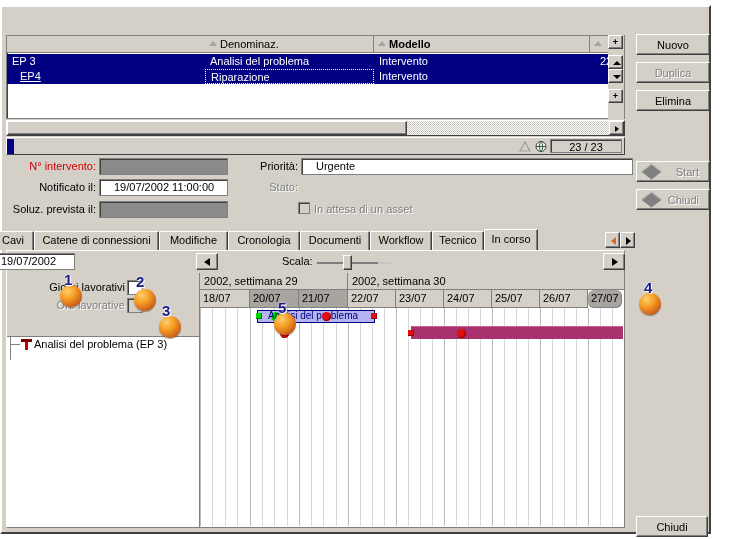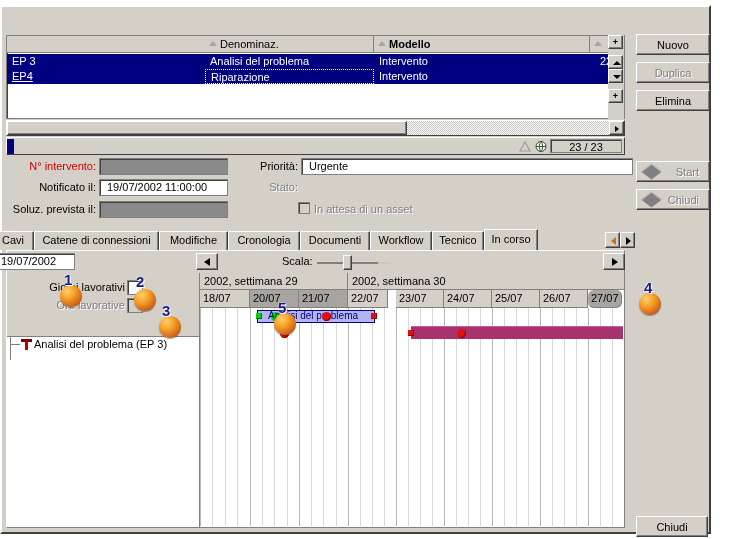--- a/index.html
+++ b/index.html
@@ -91,21 +91,21 @@
        background:#808080;transform:rotate(45deg) skew(-8deg,-8deg);
        box-shadow:inset 1px 1px 0 #c8c4c0;}
 
   
   .form{position:absolute;left:2px;top:128px;width:619px;height:66px;}
   .lbl{position:absolute;font-size:11px;color:#000;text-align:right;white-space:nowrap;}
   .lbl.red{color:#d00000;}
   .lbl.dis{color:#808080;text-shadow:1px 1px 0 #fff;}
   .fld{position:absolute;height:17px;background:#fff;border:1px solid #808080;
        box-shadow:inset 1px 1px 0 #404040;box-sizing:border-box;
-       font-size:11px;line-height:15px;padding-left:7px;overflow:hidden;white-space:nowrap;}
+       font-size:11px;line-height:15px;padding-left:14px;overflow:hidden;white-space:nowrap;}
   .fld.gray{background:#8a8a8a;}
   .chk{position:absolute;width:12px;height:12px;background:#d4d0c8;
        border:1px solid #808080;box-shadow:inset 1px 1px 0 #404040;box-sizing:border-box;}
 
   
   .tabs{position:absolute;left:0px;top:200px;width:621px;height:21px;}
   .tab{position:absolute;top:2px;height:19px;background:#d4d0c8;
        border:1px solid #fff;border-right-color:#404040;border-bottom:none;
        box-shadow:inset -1px 0 0 #808080;box-sizing:border-box;
        font-size:11px;line-height:17px;text-align:center;color:#000;white-space:nowrap;}
@@ -207,21 +207,21 @@
         </div>
 
         <div class="grow focused" style="top:18px;">
           <div class="c" style="left:0;width:198px;">EP 3</div>
           <div class="c" style="left:198px;width:169px;">Analisi del problema</div>
           <div class="c" style="left:367px;width:216px;">Intervento</div>
           <div class="c" style="left:588px;width:30px;">22</div>
         </div>
 
         <div class="grow" style="top:33px;">
-          <div class="c" style="left:0;width:198px;text-decoration:underline;">EP4</div>
+          <div class="c" style="left:8px;width:198px;text-decoration:underline;">EP4</div>
           <div class="c c2" style="left:198px;width:169px;border:1px dotted #fff;">Riparazione</div>
           <div class="c" style="left:367px;width:216px;">Intervento</div>
         </div>
       </div>
 
       <div class="vscroll" style="left:604px;top:6px;height:84px;">
         <div class="vsb plus" style="top:0;">+</div>
         <div class="vsb up" style="top:20px;"></div>
         <div class="vsb dn" style="top:34px;"></div>
         <div class="vsb plus" style="top:54px;">+</div>
@@ -336,21 +336,21 @@
           </div>
         </div>
 
         <div class="chart">
           <div class="wkhdr" style="left:0;width:148px;">2002, settimana 29</div>
           <div class="wkhdr" style="left:148px;width:277px;">2002, settimana 30</div>
 
           <div class="dcell" style="left:0;width:50px;">18/07</div>
           <div class="dcell we" style="left:50px;width:49px;">20/07</div>
           <div class="dcell we" style="left:99px;width:49px;">21/07</div>
-          <div class="dcell" style="left:148px;width:40px;">22/07</div>
+          <div class="dcell" style="left:148px;width:48px;">22/07</div>
           <div class="dcell" style="left:196px;width:48px;">23/07</div>
           <div class="dcell" style="left:244px;width:48px;">24/07</div>
           <div class="dcell" style="left:292px;width:48px;">25/07</div>
           <div class="dcell" style="left:340px;width:48px;">26/07</div>
           <div class="dcell we" style="left:388px;width:34px;border-radius:6px;">27/07</div>
 
           <div class="gridcol day" style="left:0;top:35px;height:218px;"></div>
           <div class="gridcol" style="left:12px;top:35px;height:218px;"></div>
           <div class="gridcol" style="left:25px;top:35px;height:218px;"></div>
           <div class="gridcol" style="left:37px;top:35px;height:218px;"></div>

